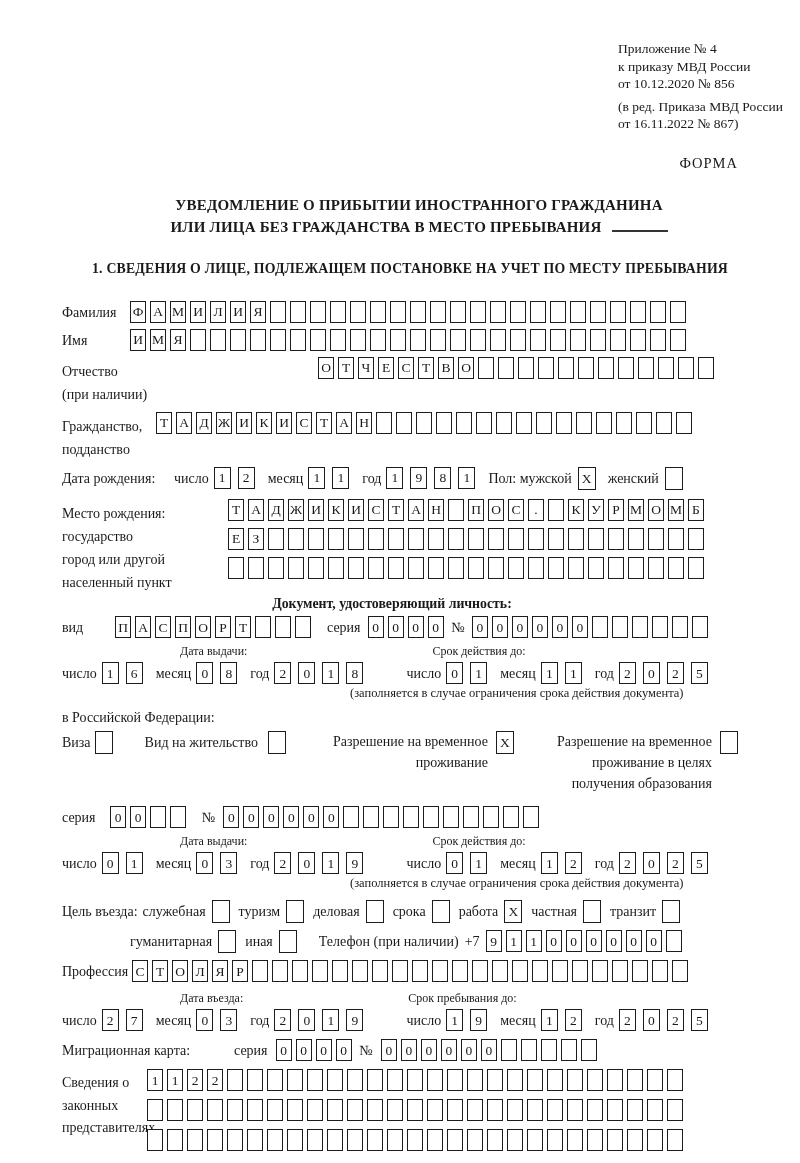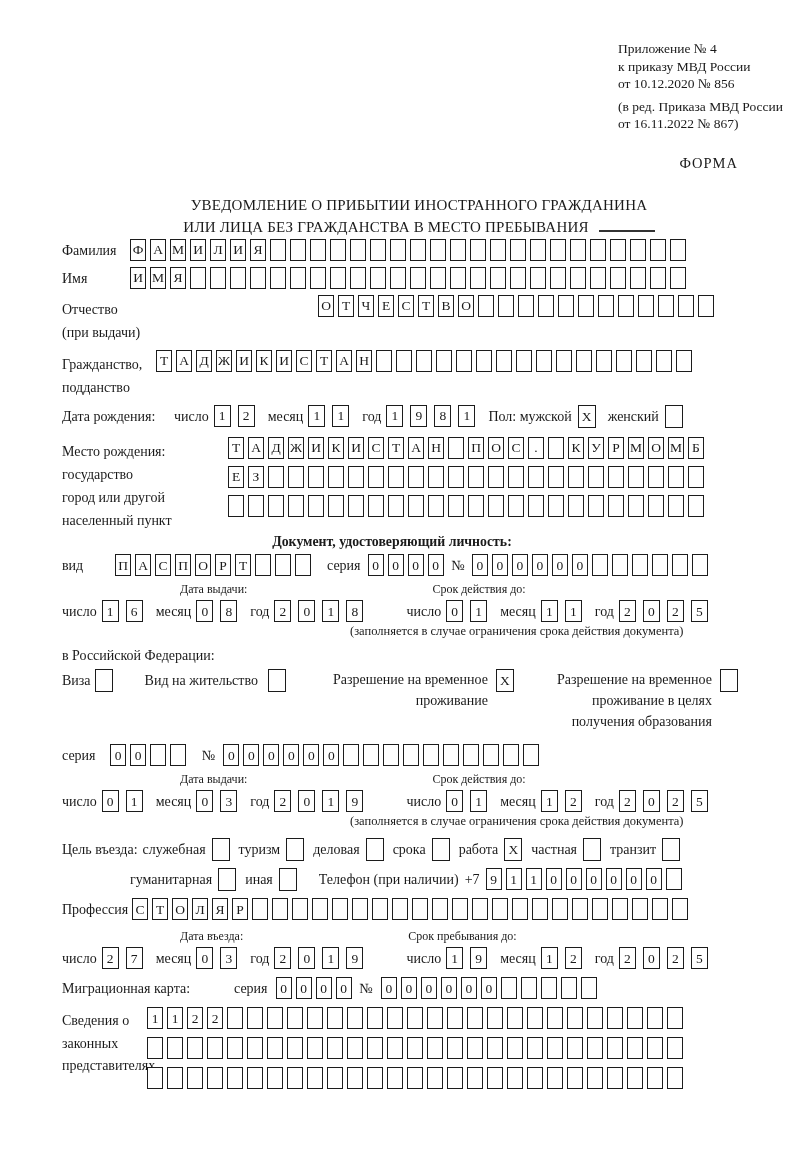--- a/index.html
+++ b/index.html
@@ -25,21 +25,21 @@
   .w68{width:68px}
   .w256{width:256px}
   .w88{width:94px}
   .w166{width:166px}
   .w85{width:85px}
   .mr4{margin-right:4px}.mr6{margin-right:6px}.mr8{margin-right:8px}
   
   .topright{margin-left:556px;width:214px;font-size:13.5px;line-height:1.3}
   .topright .ed{margin-top:5px}
   .forma{font-weight:normal;font-size:14.5px;letter-spacing:1px;text-align:right;padding-right:38px;margin-top:22px}
-  .title{margin-top:22px;text-align:center;font-weight:normal;font-size:15px;line-height:1.5;letter-spacing:.2px}
+  .title{margin-top:22px;text-align:center;font-weight:bold;font-size:15px;line-height:1.5;letter-spacing:.2px}
   .uline{display:inline-block;width:56px;border-bottom:2px solid #333;margin-left:10px;height:14px}
   .section{margin-top:22px;margin-bottom:24px;font-weight:bold;font-size:13.8px;text-align:center;margin-left:-18px;letter-spacing:.2px}
   .docheader{font-weight:bold;font-size:13.8px;text-align:center;margin:2px 0 4px;width:660px}
   
   .dgroup{display:inline-flex;align-items:flex-start}
   .dgroup .lbl{margin-right:5px}
   .dgroup .dg{margin-right:6px}
   .dhead{display:flex;font-size:12px;margin:2px 0 3px}
   .note{font-size:12.5px;margin:-1px 0 9px 288px}
   
@@ -63,20 +63,21 @@
   </div>
   <div class="forma">ФОРМА</div>
 
   <div class="title">
     <div>УВЕДОМЛЕНИЕ О ПРИБЫТИИ ИНОСТРАННОГО ГРАЖДАНИНА</div>
     <div>
       <span>ИЛИ ЛИЦА БЕЗ ГРАЖДАНСТВА В МЕСТО ПРЕБЫВАНИЯ</span><span class="uline"></span>
     </div>
   </div>
 
+  <div class="section">1. СВЕДЕНИЯ О ЛИЦЕ, ПОДЛЕЖАЩЕМ ПОСТАНОВКЕ НА УЧЕТ ПО МЕСТУ ПРЕБЫВАНИЯ</div>
 
   <div class="frow">
     <span class="lbl w68">Фамилия</span>
     <span class="cellrow">
         <span class="cell">Ф</span>
         <span class="cell">А</span>
         <span class="cell">М</span>
         <span class="cell">И</span>
         <span class="cell">Л</span>
         <span class="cell">И</span>
@@ -135,21 +136,21 @@
         <span class="cell"></span>
         <span class="cell"></span>
         <span class="cell"></span>
         <span class="cell"></span>
       </span>
   </div>
 
   <div class="frow">
     <span class="lblcol w256">
       <div>Отчество</div>
-      <div>(при выдачи)</div>
+      <div>(при наличии)</div>
     </span>
     <span class="cellrow">
         <span class="cell">О</span>
         <span class="cell">Т</span>
         <span class="cell">Ч</span>
         <span class="cell">Е</span>
         <span class="cell">С</span>
         <span class="cell">Т</span>
         <span class="cell">В</span>
         <span class="cell">О</span>

